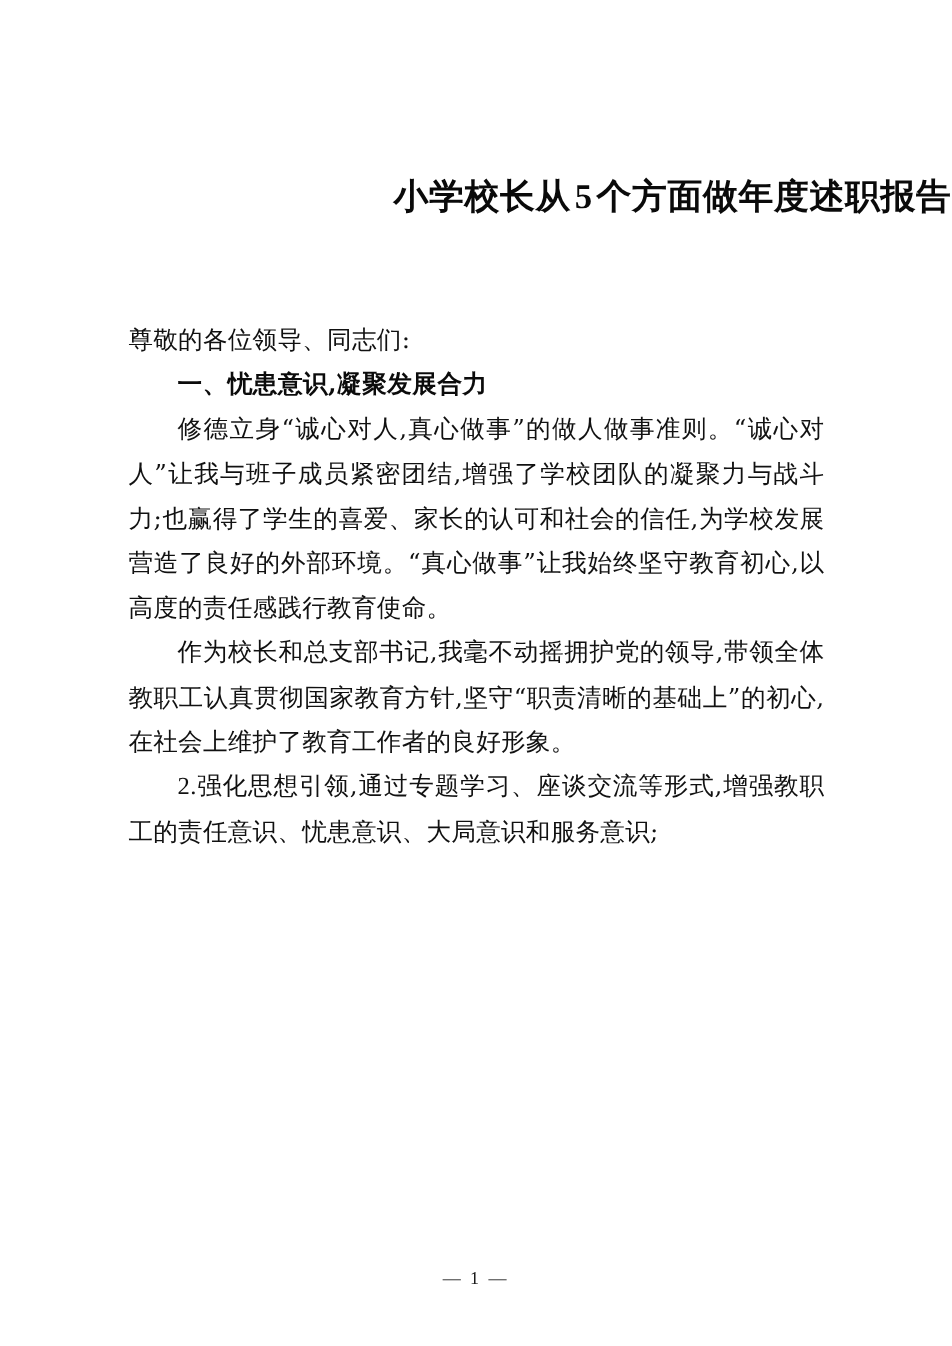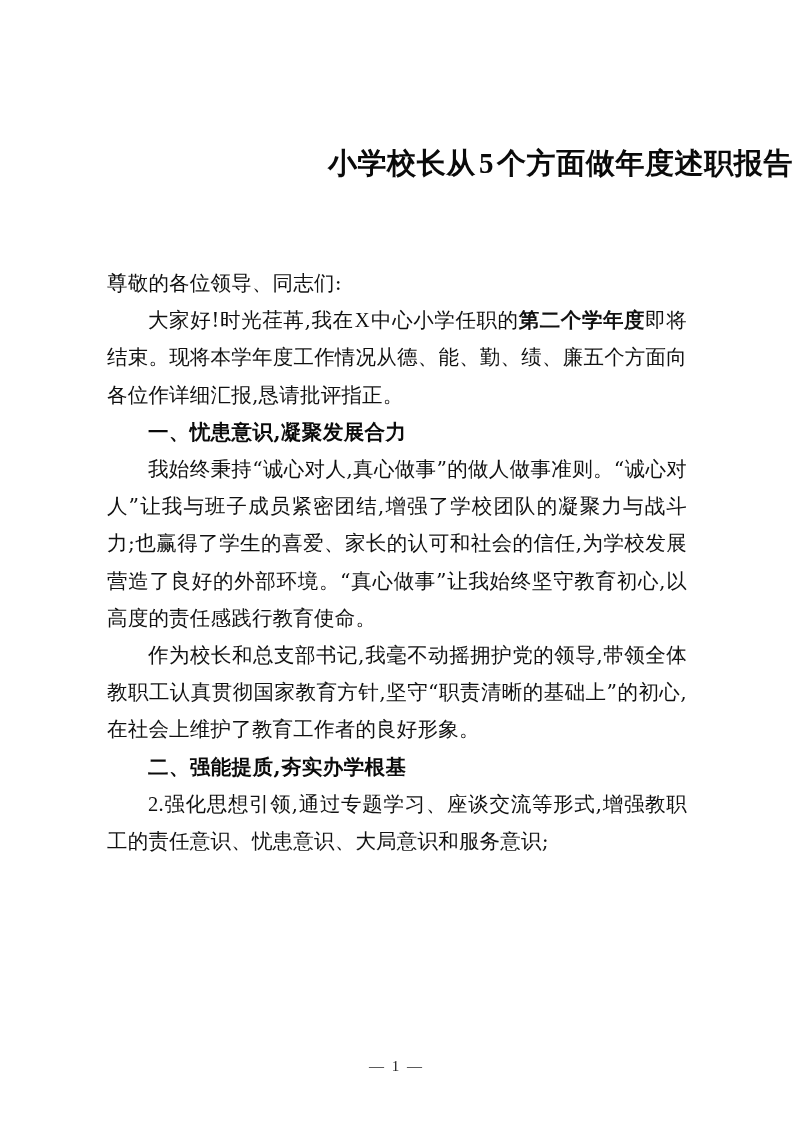--- a/index.html
+++ b/index.html
@@ -112,29 +112,27 @@
 <div class="page">
 
   <div class="doc-title">
     <span>小学校长从</span><span class="title-num">5</span><span>个方面做年度述职报告</span>
   </div>
 
   <div class="body-block">
 
     <p class="para noindent">尊敬的各位领导、同志们:</p>
 
-    <p class="para indent"><span>大家好!时光荏苒,我在</span><span class="latin">X</span><span>中心小学任职的</span><span class="emph-bold">第二个学年度</span><span>即将结束。现将本学年度工作情况从德、能、勤、绩、廉五个方面向各位作详细汇报,恳请批评指正。</span></p>
 
     <p class="heading">一、忧患意识,凝聚发展合力</p>
 
-    <p class="para indent">我始终秉持“诚心对人,真心做事”的做人做事准则。“诚心对人”让我与班子成员紧密团结,增强了学校团队的凝聚力与战斗力;也赢得了学生的喜爱、家长的认可和社会的信任,为学校发展营造了良好的外部环境。“真心做事”让我始终坚守教育初心,以高度的责任感践行教育使命。</p>
+    <p class="para indent">修德立身“诚心对人,真心做事”的做人做事准则。“诚心对人”让我与班子成员紧密团结,增强了学校团队的凝聚力与战斗力;也赢得了学生的喜爱、家长的认可和社会的信任,为学校发展营造了良好的外部环境。“真心做事”让我始终坚守教育初心,以高度的责任感践行教育使命。</p>
 
     <p class="para indent">作为校长和总支部书记,我毫不动摇拥护党的领导,带领全体教职工认真贯彻国家教育方针,坚守“职责清晰的基础上”的初心,在社会上维护了教育工作者的良好形象。</p>
 
-    <p class="heading">二、强能提质,夯实办学根基</p>
 
 
 
     <p class="para indent"><span class="listnum">2.</span><span>强化思想引领,通过专题学习、座谈交流等形式,增强教职工的责任意识、忧患意识、大局意识和服务意识;</span></p>
 
 
   </div>
 
   <div class="page-footer">— 1 —</div>
 

